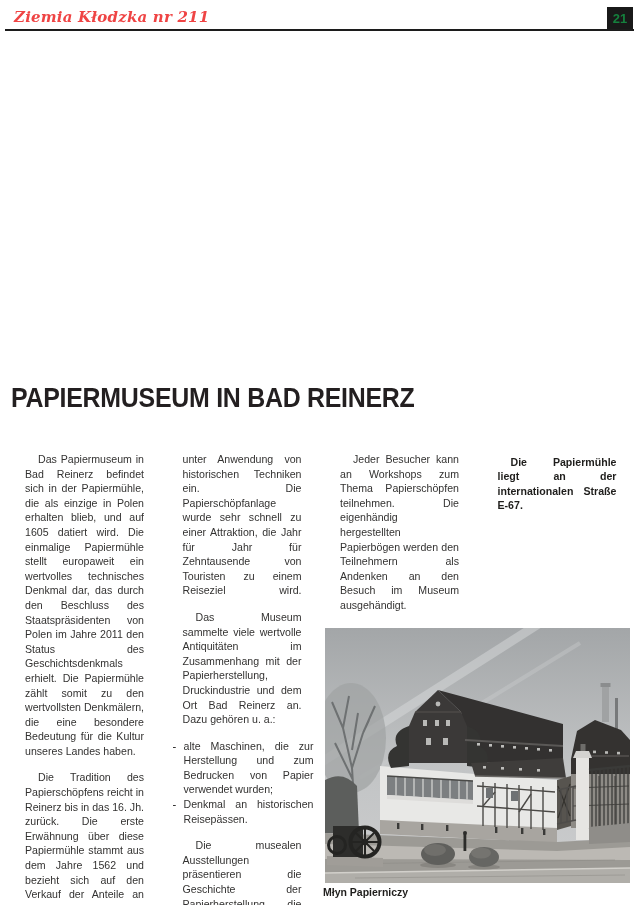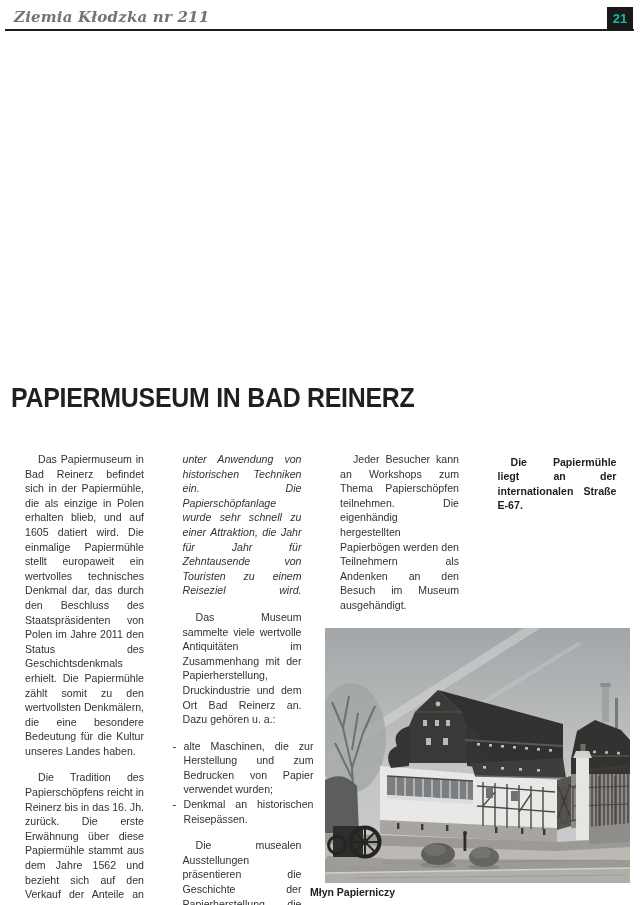--- a/index.html
+++ b/index.html
@@ -4,58 +4,58 @@
 <style>
   html,body{margin:0;padding:0;background:#ffffff;}
   .page{
     position:relative;width:640px;height:905px;background:#ffffff;
     overflow:hidden;font-family:"Liberation Sans",sans-serif;color:#2e2d2b;
   }
   
   .journal-title{
     position:absolute;left:14px;top:8px;
     font-family:"DejaVu Serif",serif;font-style:italic;font-weight:600;
-    font-size:15px;color:#737373;letter-spacing:.2px;
+    font-size:15px;color:#ef4444;letter-spacing:.2px;
   }
   .page-badge{
     position:absolute;right:7px;top:7px;width:26px;height:22px;
-    background:#191919;color:#14b8a6;font-weight:bold;font-size:13px;
+    background:#191919;color:#15803d;font-weight:bold;font-size:13px;
     display:flex;align-items:center;justify-content:center;
   }
   .header-rule{
     position:absolute;left:5px;right:6px;top:29px;height:0;
     border-top:2px solid #1c1c1c;
   }
   
   .article-title{
     position:absolute;left:11px;top:382px;margin:0;
     font-size:28px;font-weight:bold;color:#231f20;letter-spacing:-.3px;
     transform:scaleX(.89);transform-origin:left top;white-space:nowrap;
   }
   
   .cols{
     position:absolute;left:13px;top:440px;width:614px;
     display:flex;gap:14.5px;
   }
   .col{width:143px;flex:0 0 143px;font-size:10.6px;line-height:14.6px;
     text-align:justify;color:#333231;}
   .col p{margin:12px;text-indent:13px;}
-  .col p.noindent{text-indent:0;font-style:italic;}
+  .col p.noindent{text-indent:0;}
   .col p.flowcut{text-align-last:justify;}
   .bullet{position:relative;padding-left:13px;text-align:justify;}
   .bullet .marker{position:absolute;left:2px;top:0;}
   .bold-note{font-weight:bold;margin-top:14.6px !important;color:#1f1e1c;}
   
   .photo{
     position:absolute;left:325px;top:628px;width:305px;height:255px;
     margin:0;padding:0;
   }
   .photo svg{display:block;width:305px;height:255px;}
   .photo-caption{
-    position:absolute;left:310px;top:886px;
+    position:absolute;left:323px;top:886px;
     font-size:10.5px;font-weight:bold;color:#1f1e1c;
   }
 </style>
 </head>
 <body>
 
 <div class="page">
 
   <div class="journal-title">Ziemia Kłodzka nr 211</div>
   <div class="page-badge">21</div>

